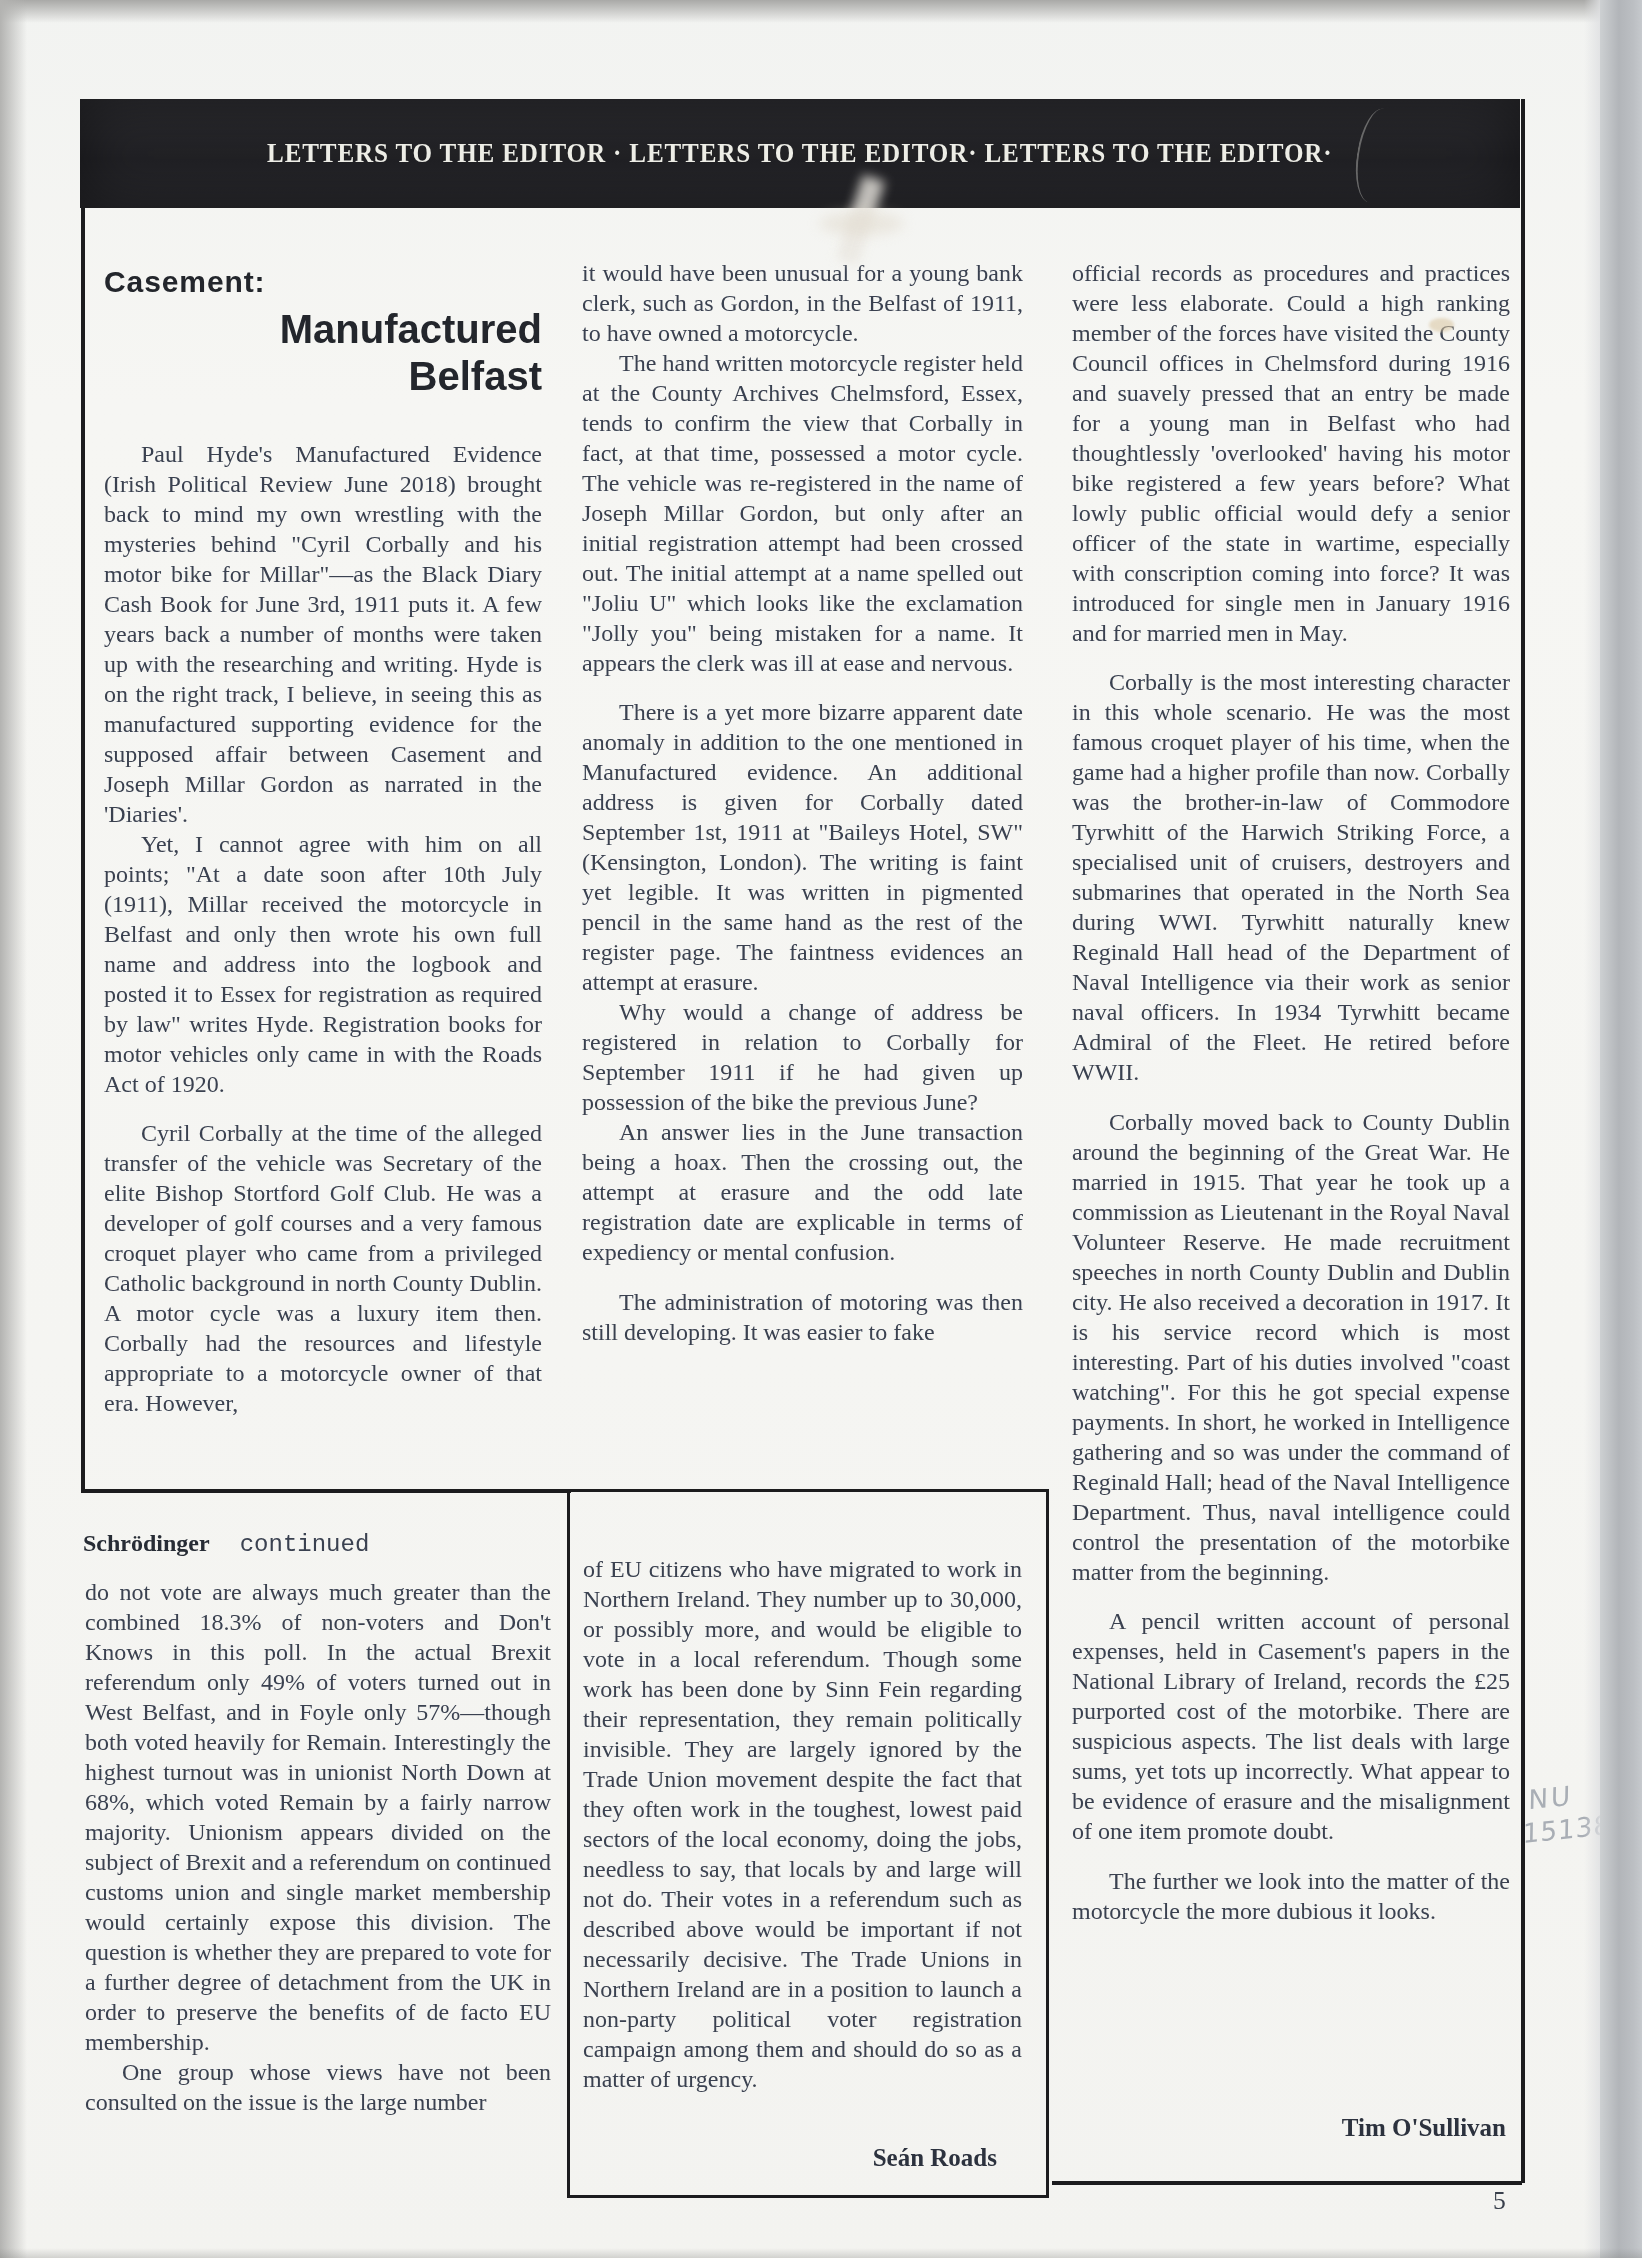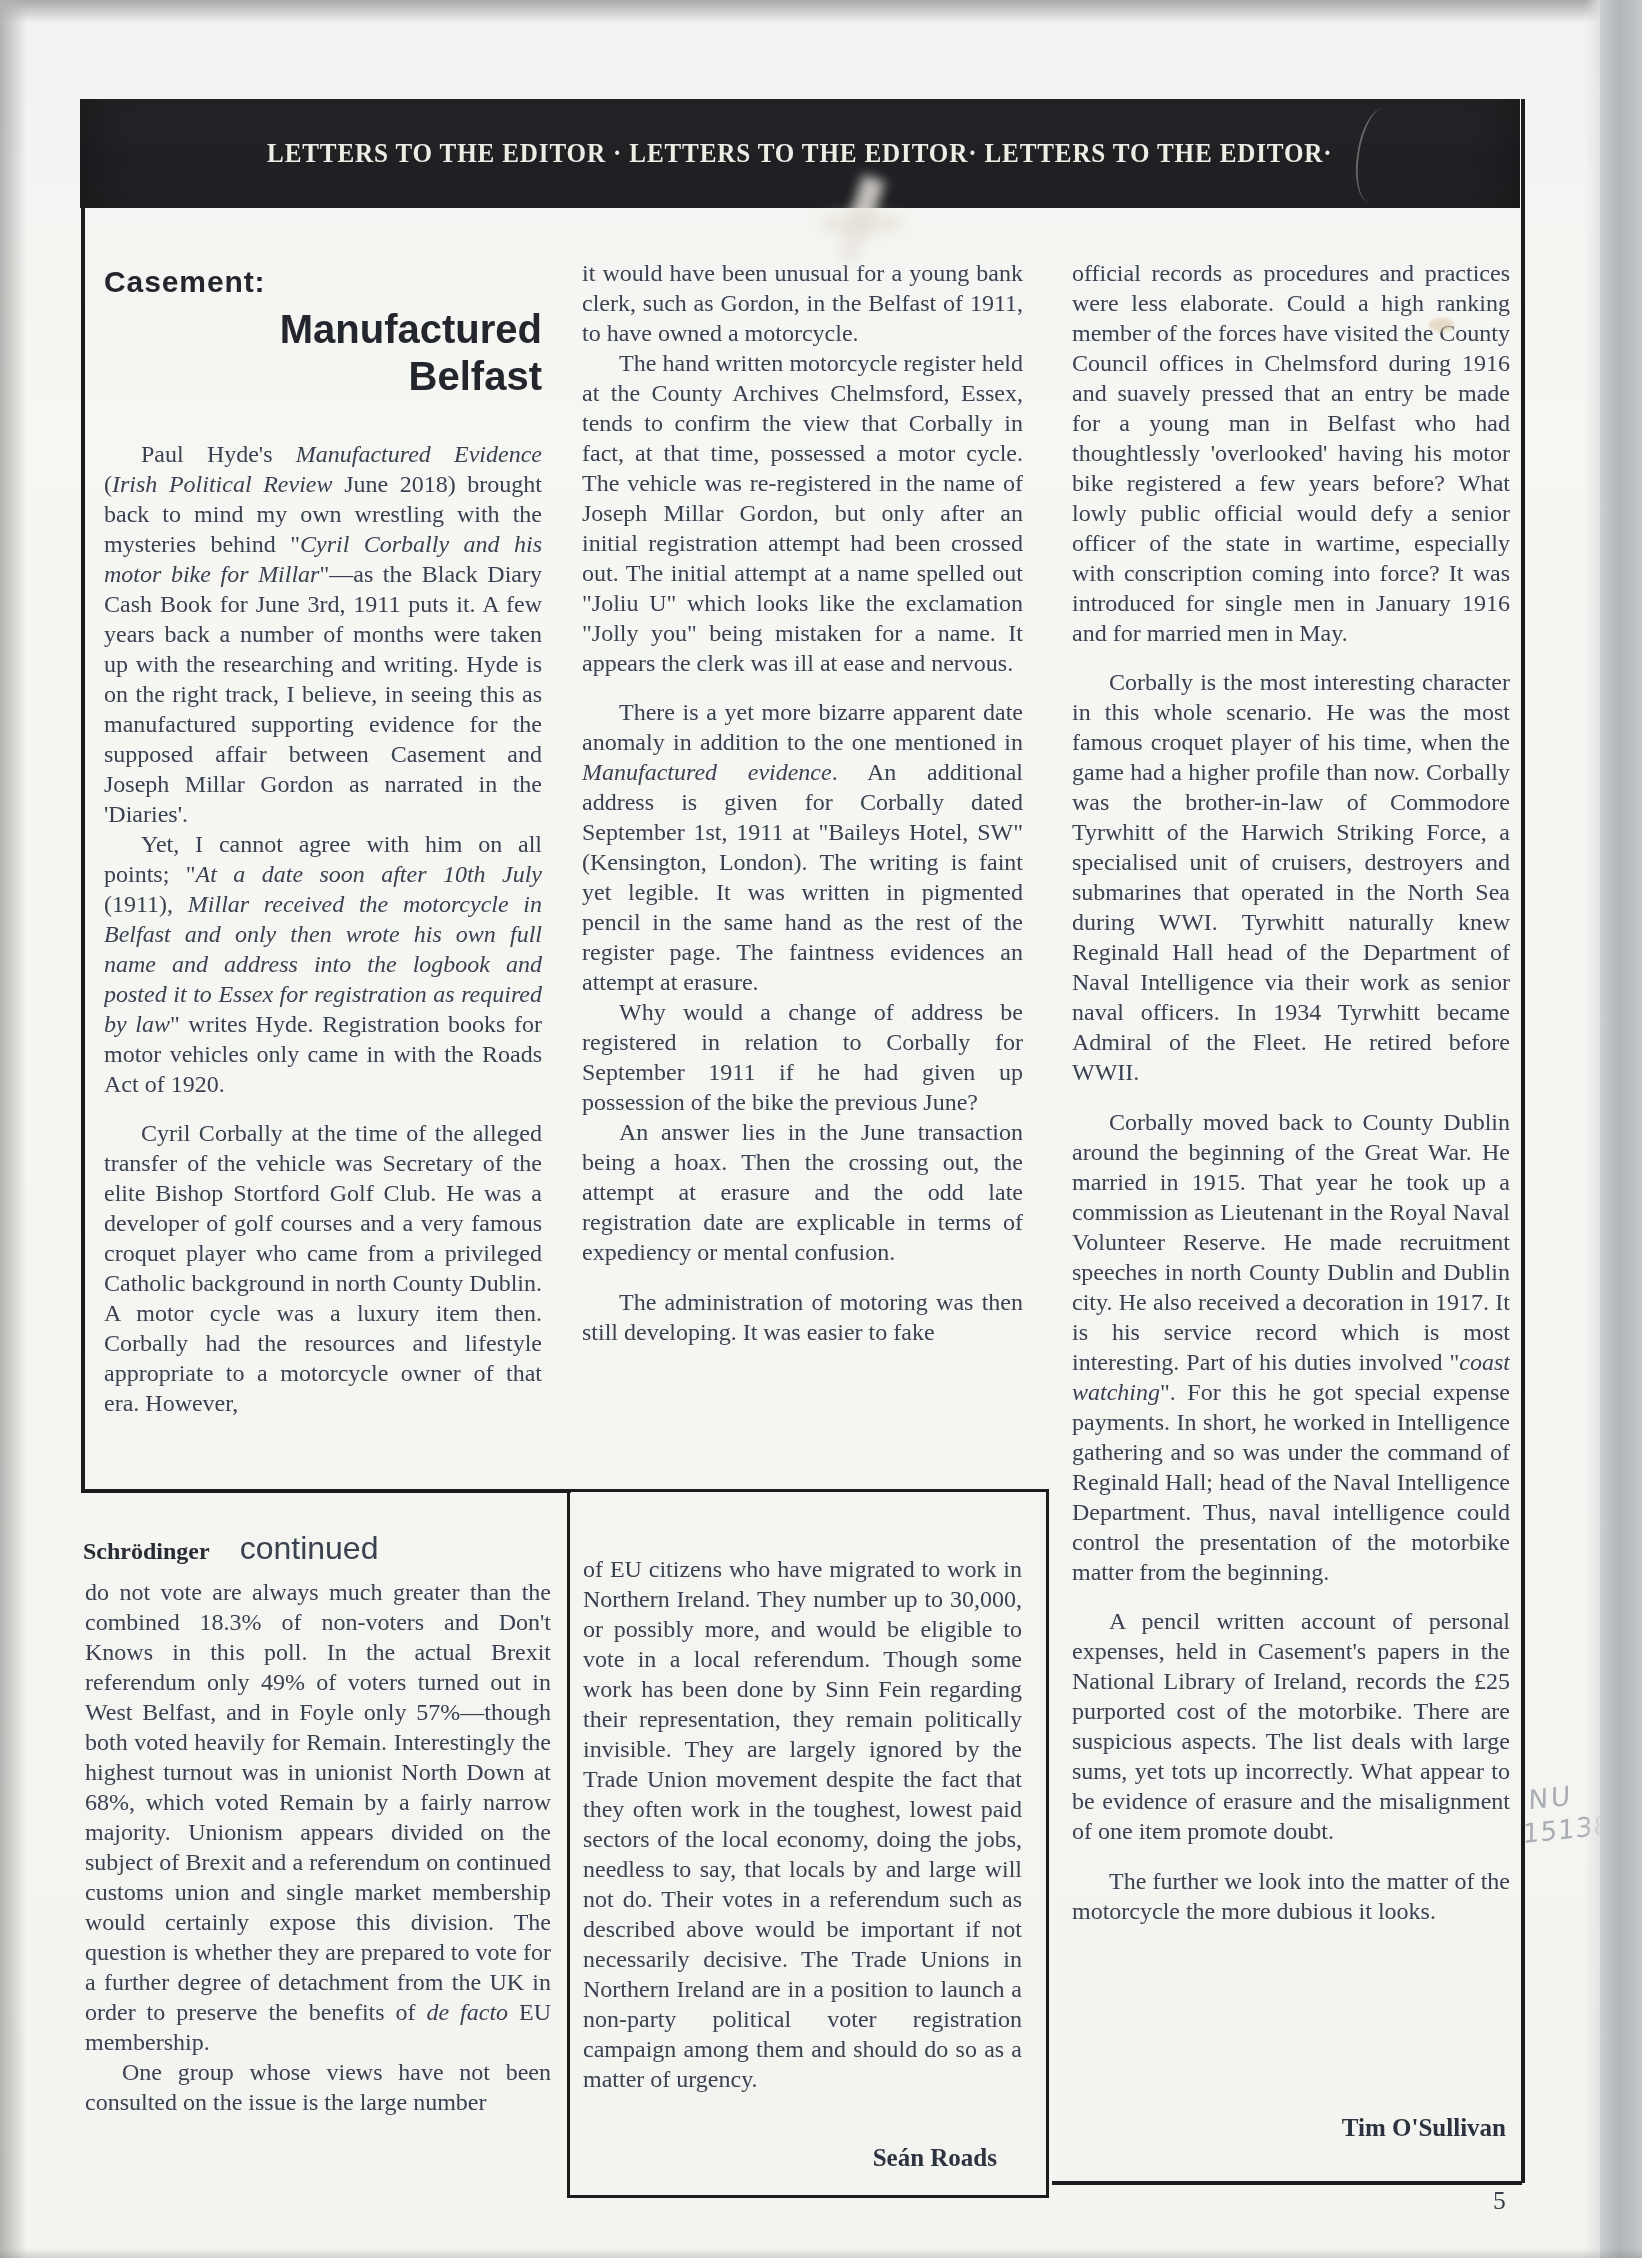--- a/index.html
+++ b/index.html
@@ -21,36 +21,36 @@
   .rule-a{left:81px;top:1489px;width:490px;height:3.5px;}
   .rule-b{left:1052px;top:2181px;width:470px;height:3.5px;}
   .mid-box{position:absolute;left:567px;top:1489px;width:482px;height:709px;
            border:3.5px solid #1c1c1e;box-sizing:border-box;}
   
   .col{position:absolute;font-size:24px;line-height:30px;color:#3a4150;
        text-align:justify;overflow:hidden;}
   .col p{margin:0;text-indent:37px;}
   .col p.flush{text-indent:0;}
   .col p.gap{margin-top:19.4px;}
-  .it{font-style:italic;}
+  .it{}
   #col1{left:104px;top:258px;width:438px;height:1226px;}
   #col2{left:582px;top:258px;width:441px;height:1225px;}
   #col3{left:1072px;top:258px;width:438px;height:1853px;}
   #schro1{left:85px;top:1577px;width:466px;height:669px;}
   #schro2{left:583px;top:1554px;width:439px;height:579px;}
   
   .headline{margin-bottom:39px;}
   .h-main{font-family:"Liberation Sans",sans-serif;font-weight:700;font-size:30px;
           line-height:48px;color:#23262c;text-align:left;text-indent:0;letter-spacing:0.9px;}
   .h-sub{font-family:"Liberation Sans",sans-serif;font-weight:700;
          font-size:40px;line-height:47px;color:#23262c;text-align:right;text-indent:0;}
   
   .schro-head{position:absolute;left:83px;top:1530px;white-space:nowrap;color:#272c35;}
   .schro-name{font-family:"Liberation Serif",serif;font-weight:700;font-size:24px;}
-  .schro-cont{font-family:Liberation Sans, sans-serif;font-size:32px;margin-left:30px;color:#3a4150;}
+  .schro-cont{font-family:Liberation Mono, monospace;font-size:24px;margin-left:30px;color:#3a4150;}
   
   .sig{position:absolute;font-family:"Liberation Serif",serif;font-weight:700;
        font-size:25px;color:#2c323e;text-align:right;}
   .sig-tim{left:1072px;top:2114px;width:434px;}
   .sig-sean{left:578px;top:2144px;width:419px;}
   .page-num{position:absolute;left:1493px;top:2186px;font-size:25.6px;color:#39404c;}
   
   .margin-note{position:absolute;left:1528px;top:1779px;font-family:"DejaVu Sans",sans-serif;
                font-size:26.5px;line-height:33px;color:#a9aeb5;letter-spacing:2.6px;
                transform:rotate(-6deg) skewX(-7deg);}

